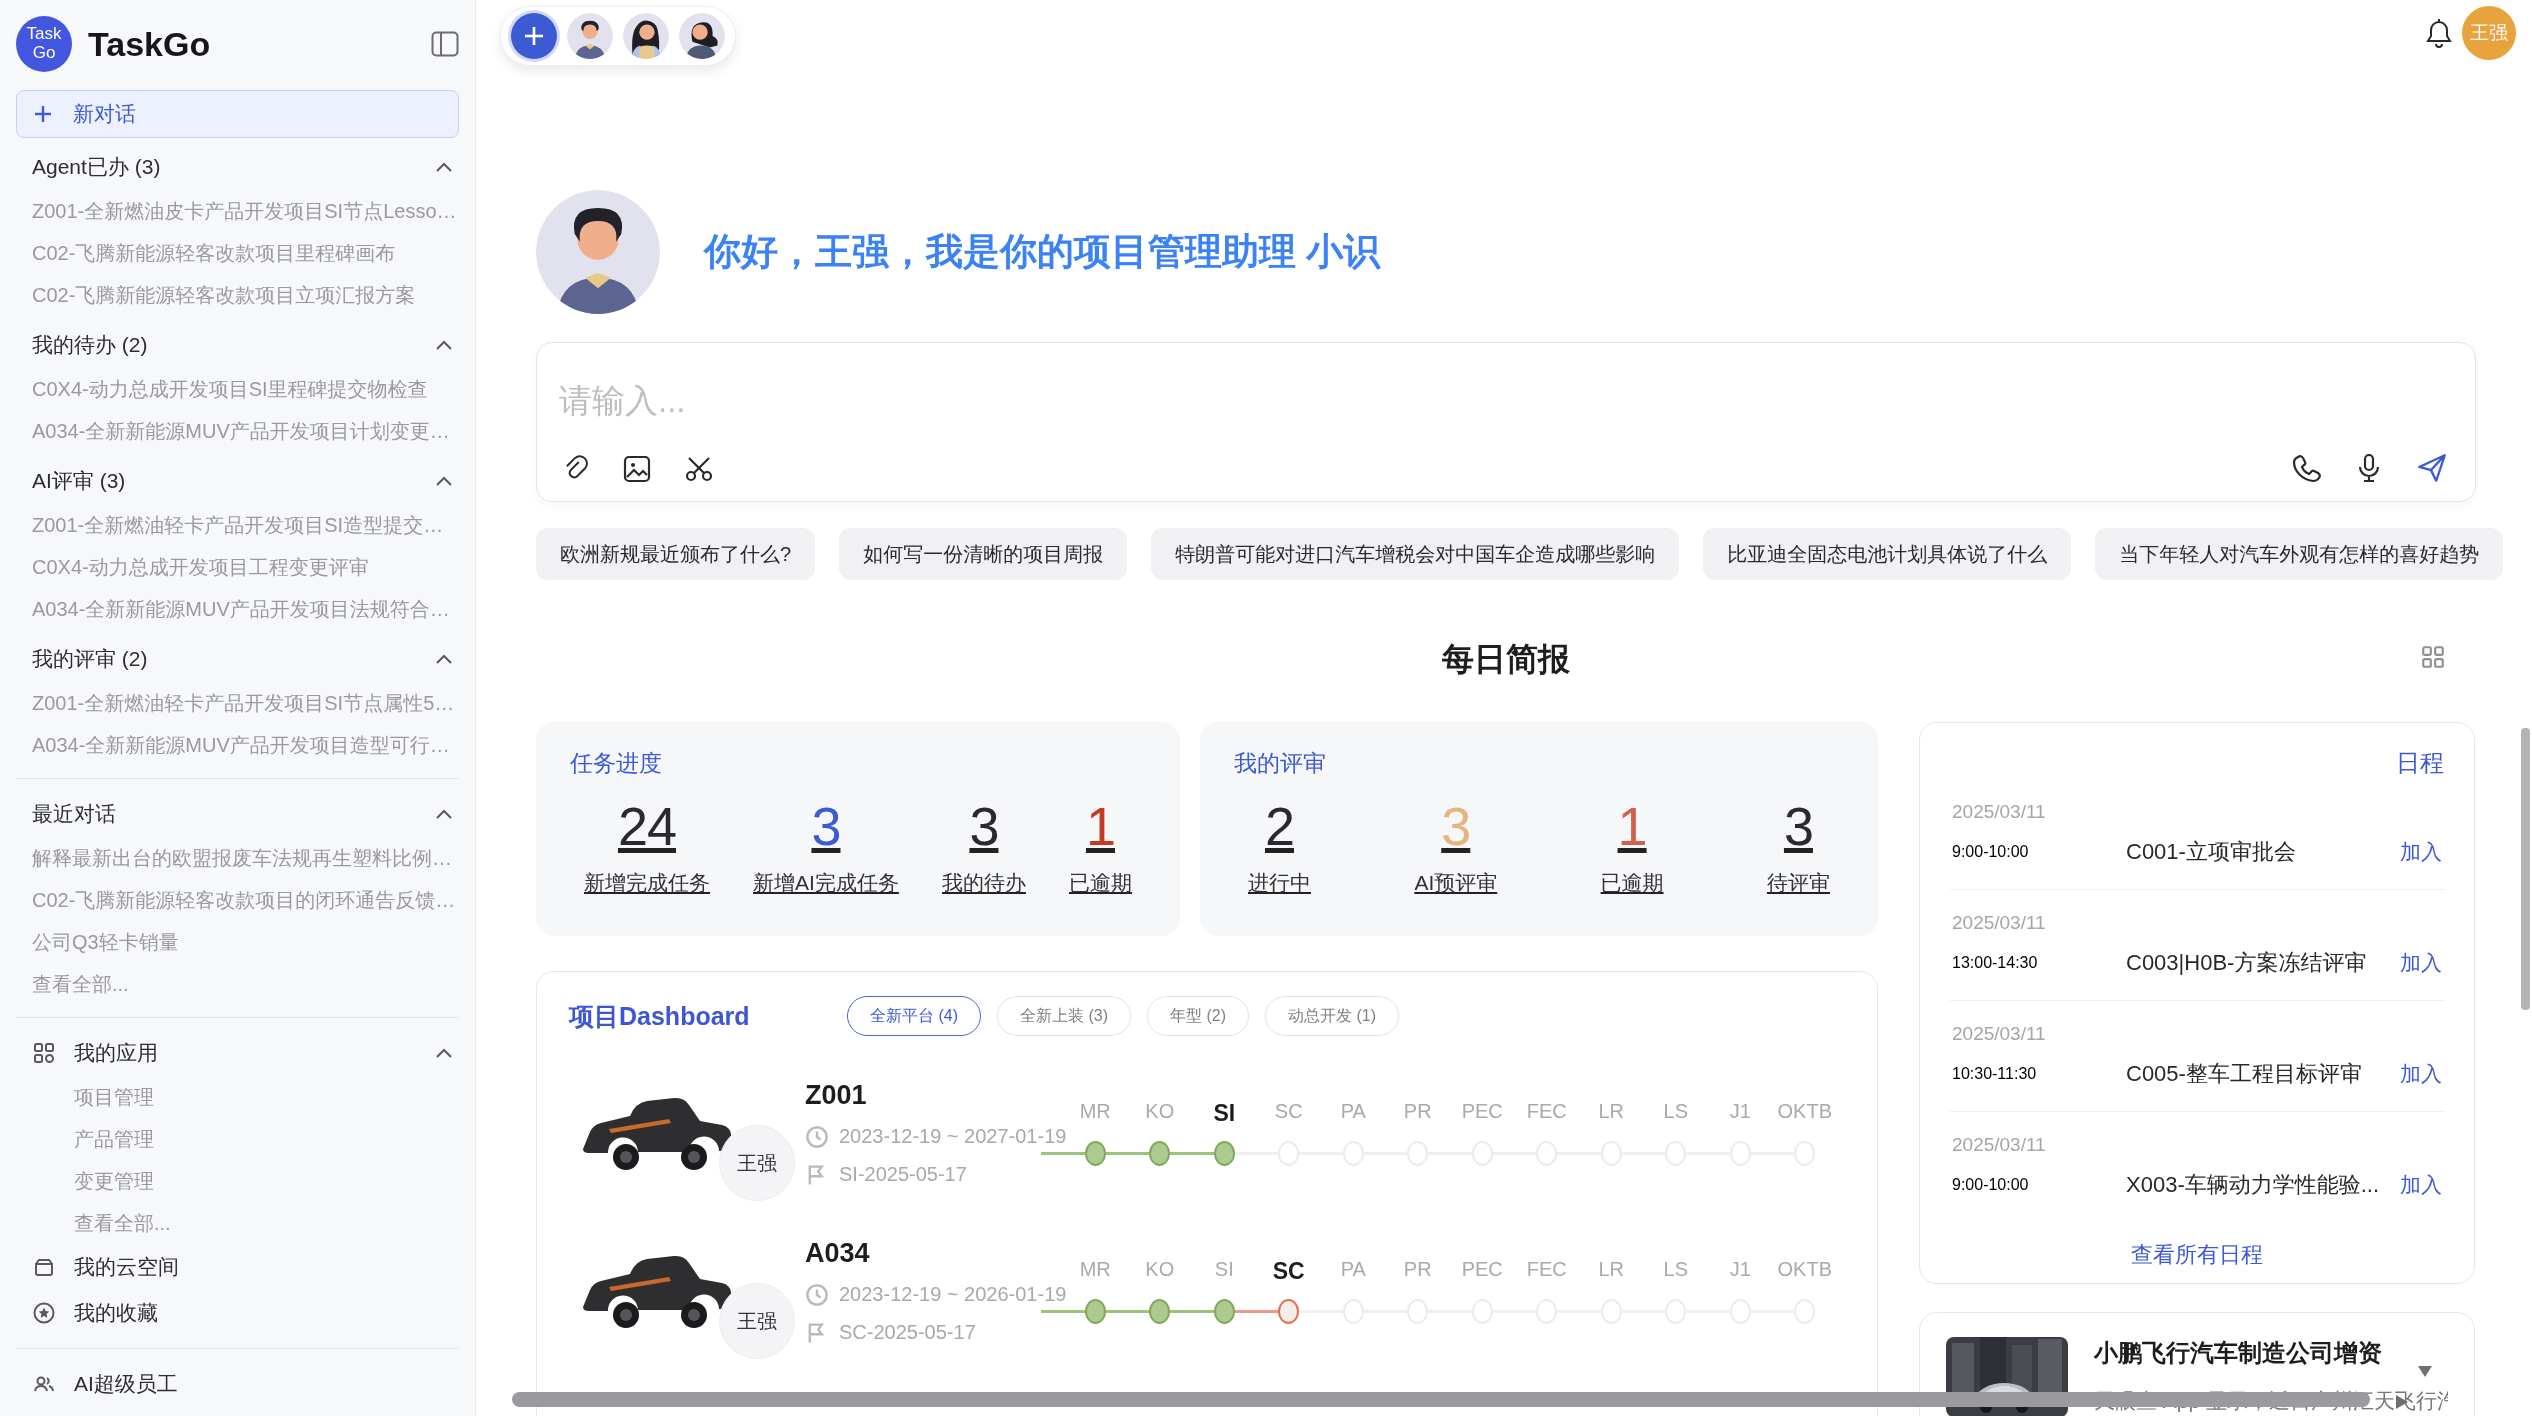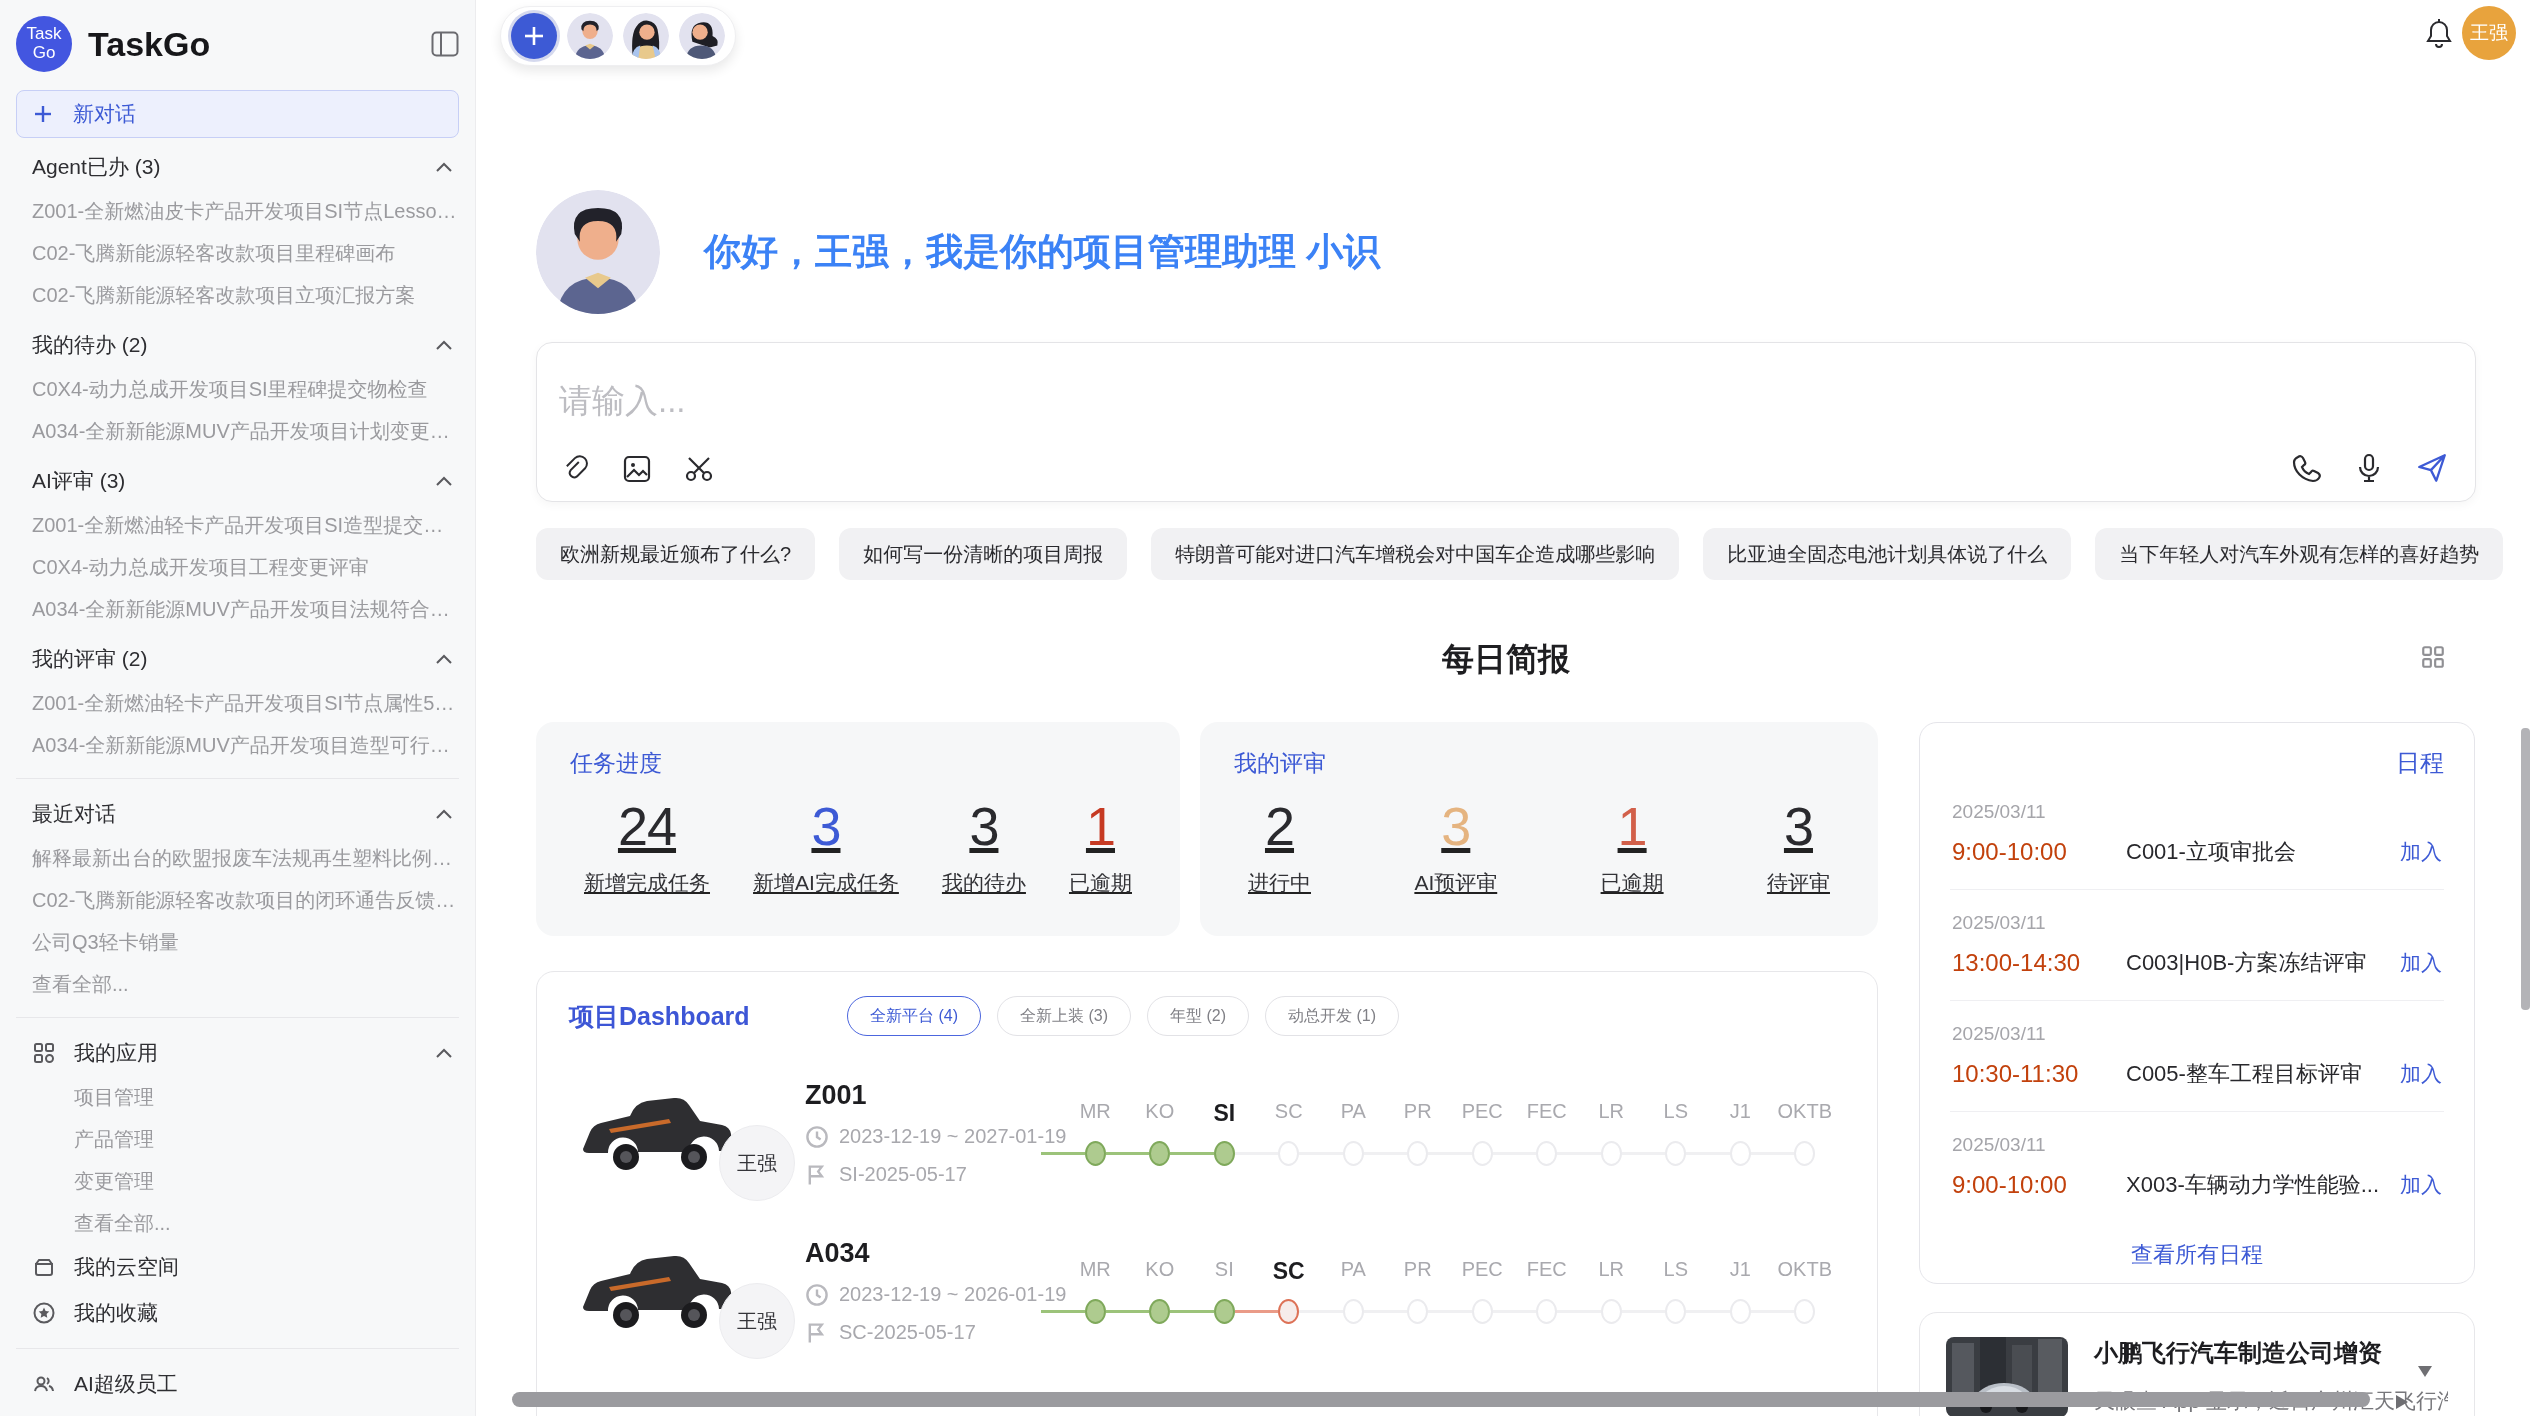--- a/index.html
+++ b/index.html
@@ -60,21 +60,21 @@
   .stat-label{font-size:21px;color:#323236;margin-top:12px;}
   .num-dark{color:#2A2A2E}.num-blue{color:#3D5AD5}.num-orange{color:#E5B480}.num-red{color:#C63A23}.num-salmon{color:#D2604A}
   
   .card-schedule{position:absolute;left:1919px;top:722px;width:556px;height:562px;border:1.5px solid #E5E5EA;
                  border-radius:18px;background:#fff;box-sizing:border-box;padding:18px 30px;}
   .sched-title{text-align:right;font-size:24px;color:#3D5AD5;margin-top:6px;}
   .sched-item{padding:22px 2px;}
   .sched-item + .sched-item{border-top:1px solid #EFEFF2;}
   .sched-date{font-size:19px;color:#A5A5AA;}
   .sched-row{display:flex;align-items:center;margin-top:14px;}
-  .sched-time{font-size:24px;color:#c2410c;width:152px;flex:none;}
+  .sched-time{font-size:16px;color:#000000;width:152px;flex:none;}
   .sched-name{font-size:22px;color:#28282C;flex:1;margin-left:22px;white-space:nowrap;overflow:hidden;text-overflow:ellipsis;}
   .join{font-size:21px;color:#3D5AD5;cursor:pointer;flex:none;}
   .view-all{text-align:center;font-size:22px;color:#3D5AD5;margin-top:18px;cursor:pointer;}
   
   .card-dash{position:absolute;left:536px;top:971px;width:1342px;height:620px;background:#fff;
              border:1.5px solid #E7E7EA;border-radius:18px;box-sizing:border-box;padding:24px 32px;}
   .dash-head{display:flex;align-items:center;}
   .dash-title{font-size:25px;font-weight:bold;color:#3D56D6;width:278px;flex:none;}
   .tabs{display:flex;gap:16px;}
   .tab{height:40px;line-height:38px;padding:0 22px;border-radius:20px;border:1px solid #E2E2E6;color:#808086;

